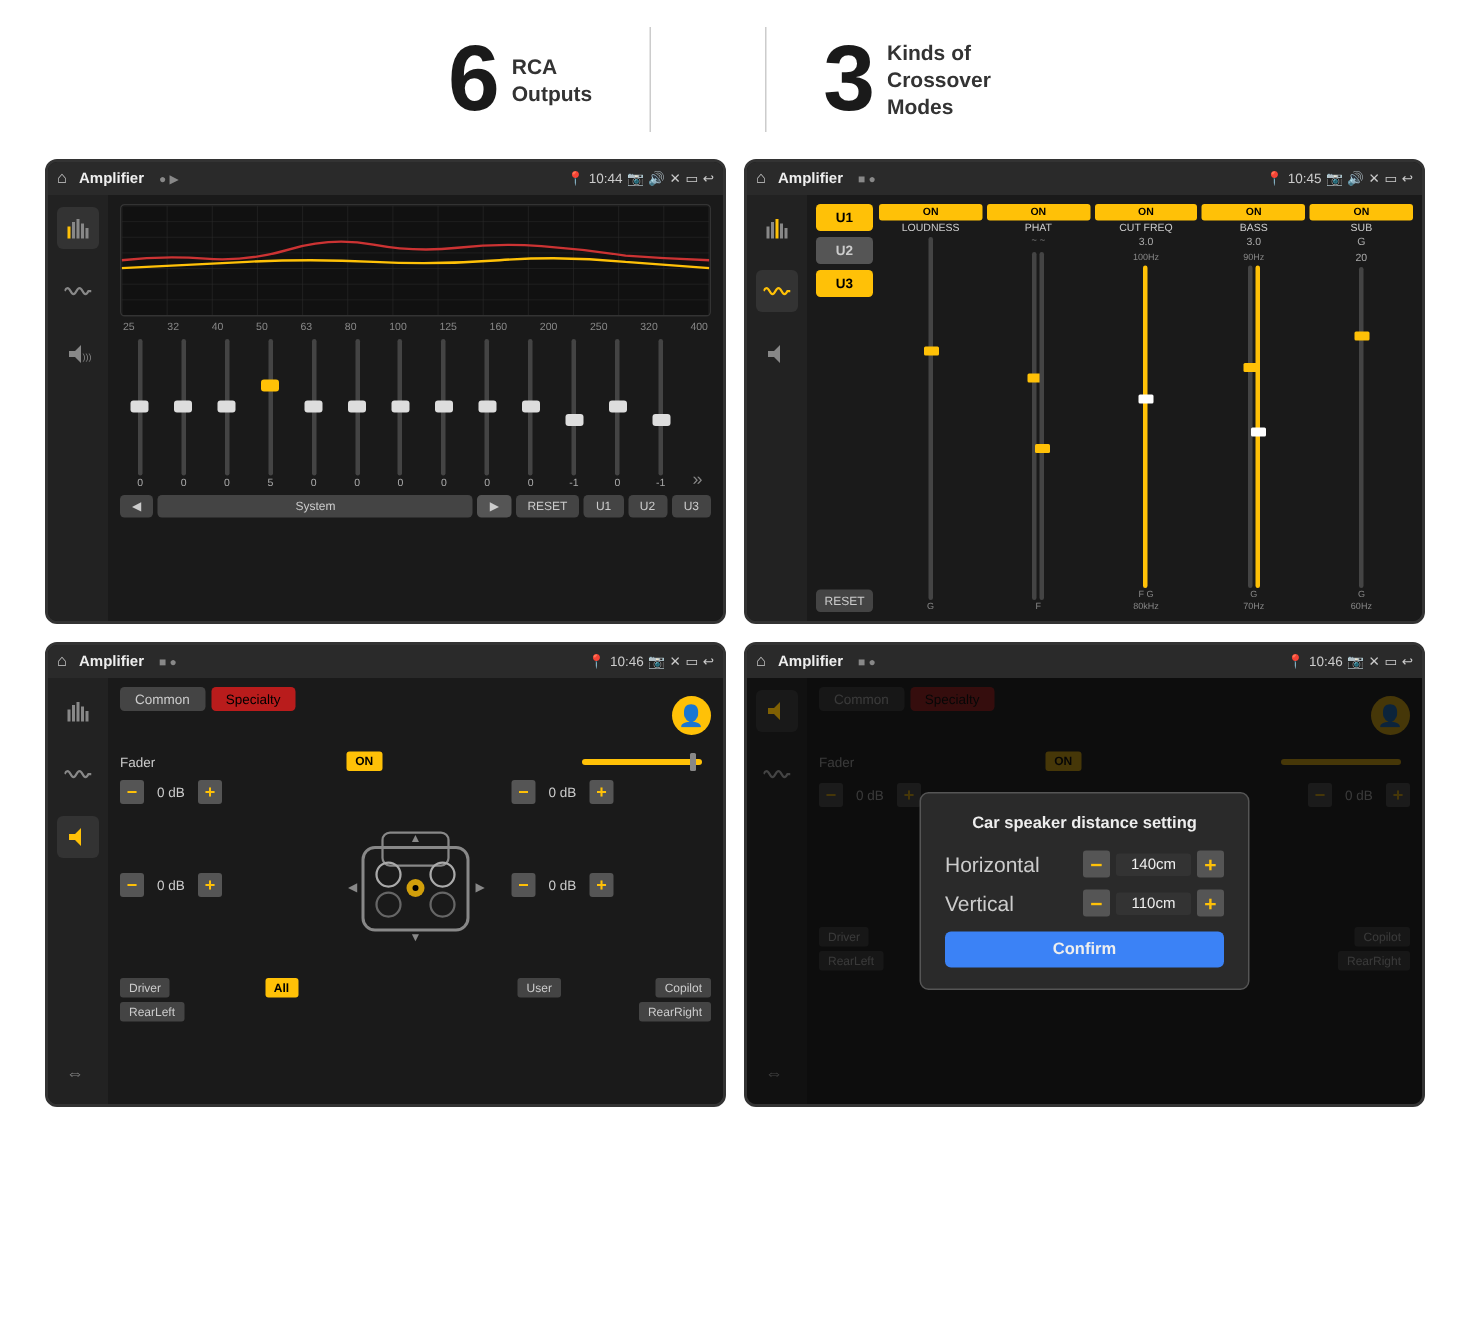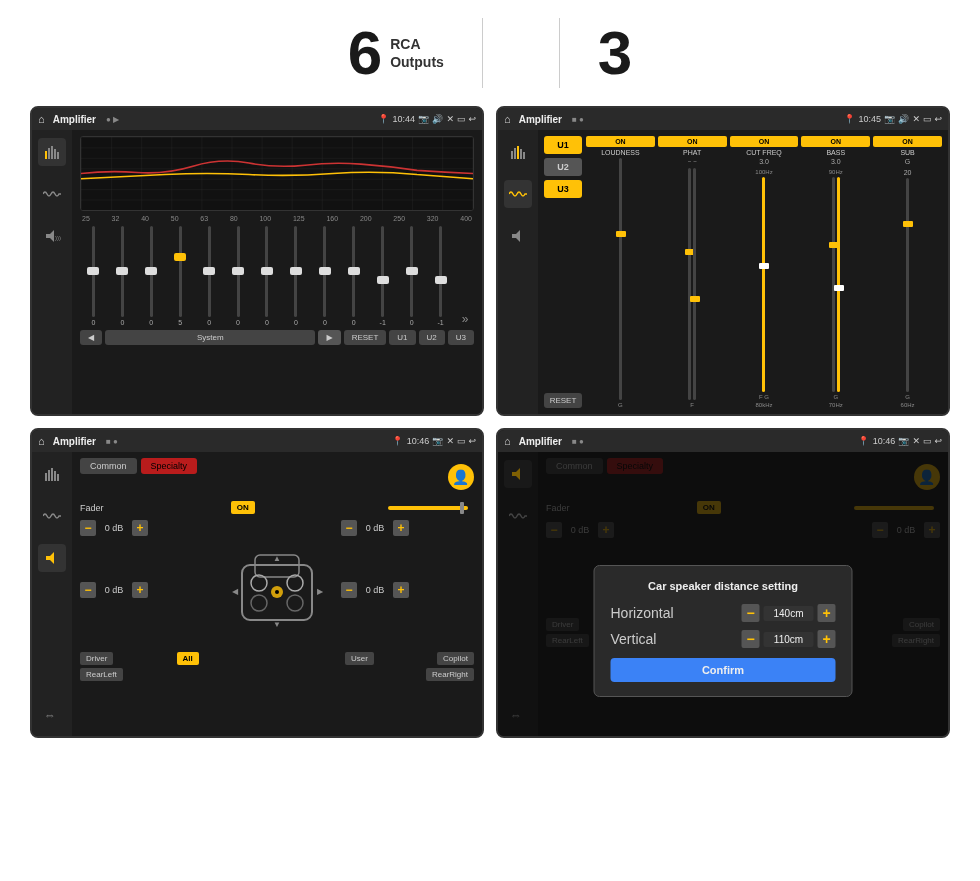--- a/index.html
+++ b/index.html
@@ -456,23 +456,22 @@
     }
 
     .dialog-box {
       position: absolute;
       top: 50%;
       left: 50%;
       transform: translate(-50%, -50%);
       background: #2a2a2a;
       border-radius: 6px;
       padding: 14px 16px;
-      width: 259px;
+      width: 220px;
       border: 1px solid #555;
-      margin-top: 37px;
     }
 
     .dialog-title {
       font-size: 11px;
       color: #eee;
       text-align: center;
       margin-bottom: 12px;
       font-weight: bold;
     }
 
@@ -555,20 +554,21 @@
     <div class="stat-item">
       <span class="stat-number">6</span>
       <span class="stat-label">RCA<br>Outputs</span>
     </div>
     <div class="stat-divider"></div>
     <div class="stat-item">
     </div>
     <div class="stat-divider"></div>
     <div class="stat-item">
       <span class="stat-number">3</span>
+      <span class="stat-label">Kinds of<br>Crossover Modes</span>
     </div>
   </div>
 
   <div class="screens-grid">
 
     <div class="screen-card">
       <div class="status-bar">
         <span class="home-icon">⌂</span>
         <span class="app-name">Amplifier</span>
         <span style="margin-left:6px;font-size:8px;color:#888;">● ▶</span>

